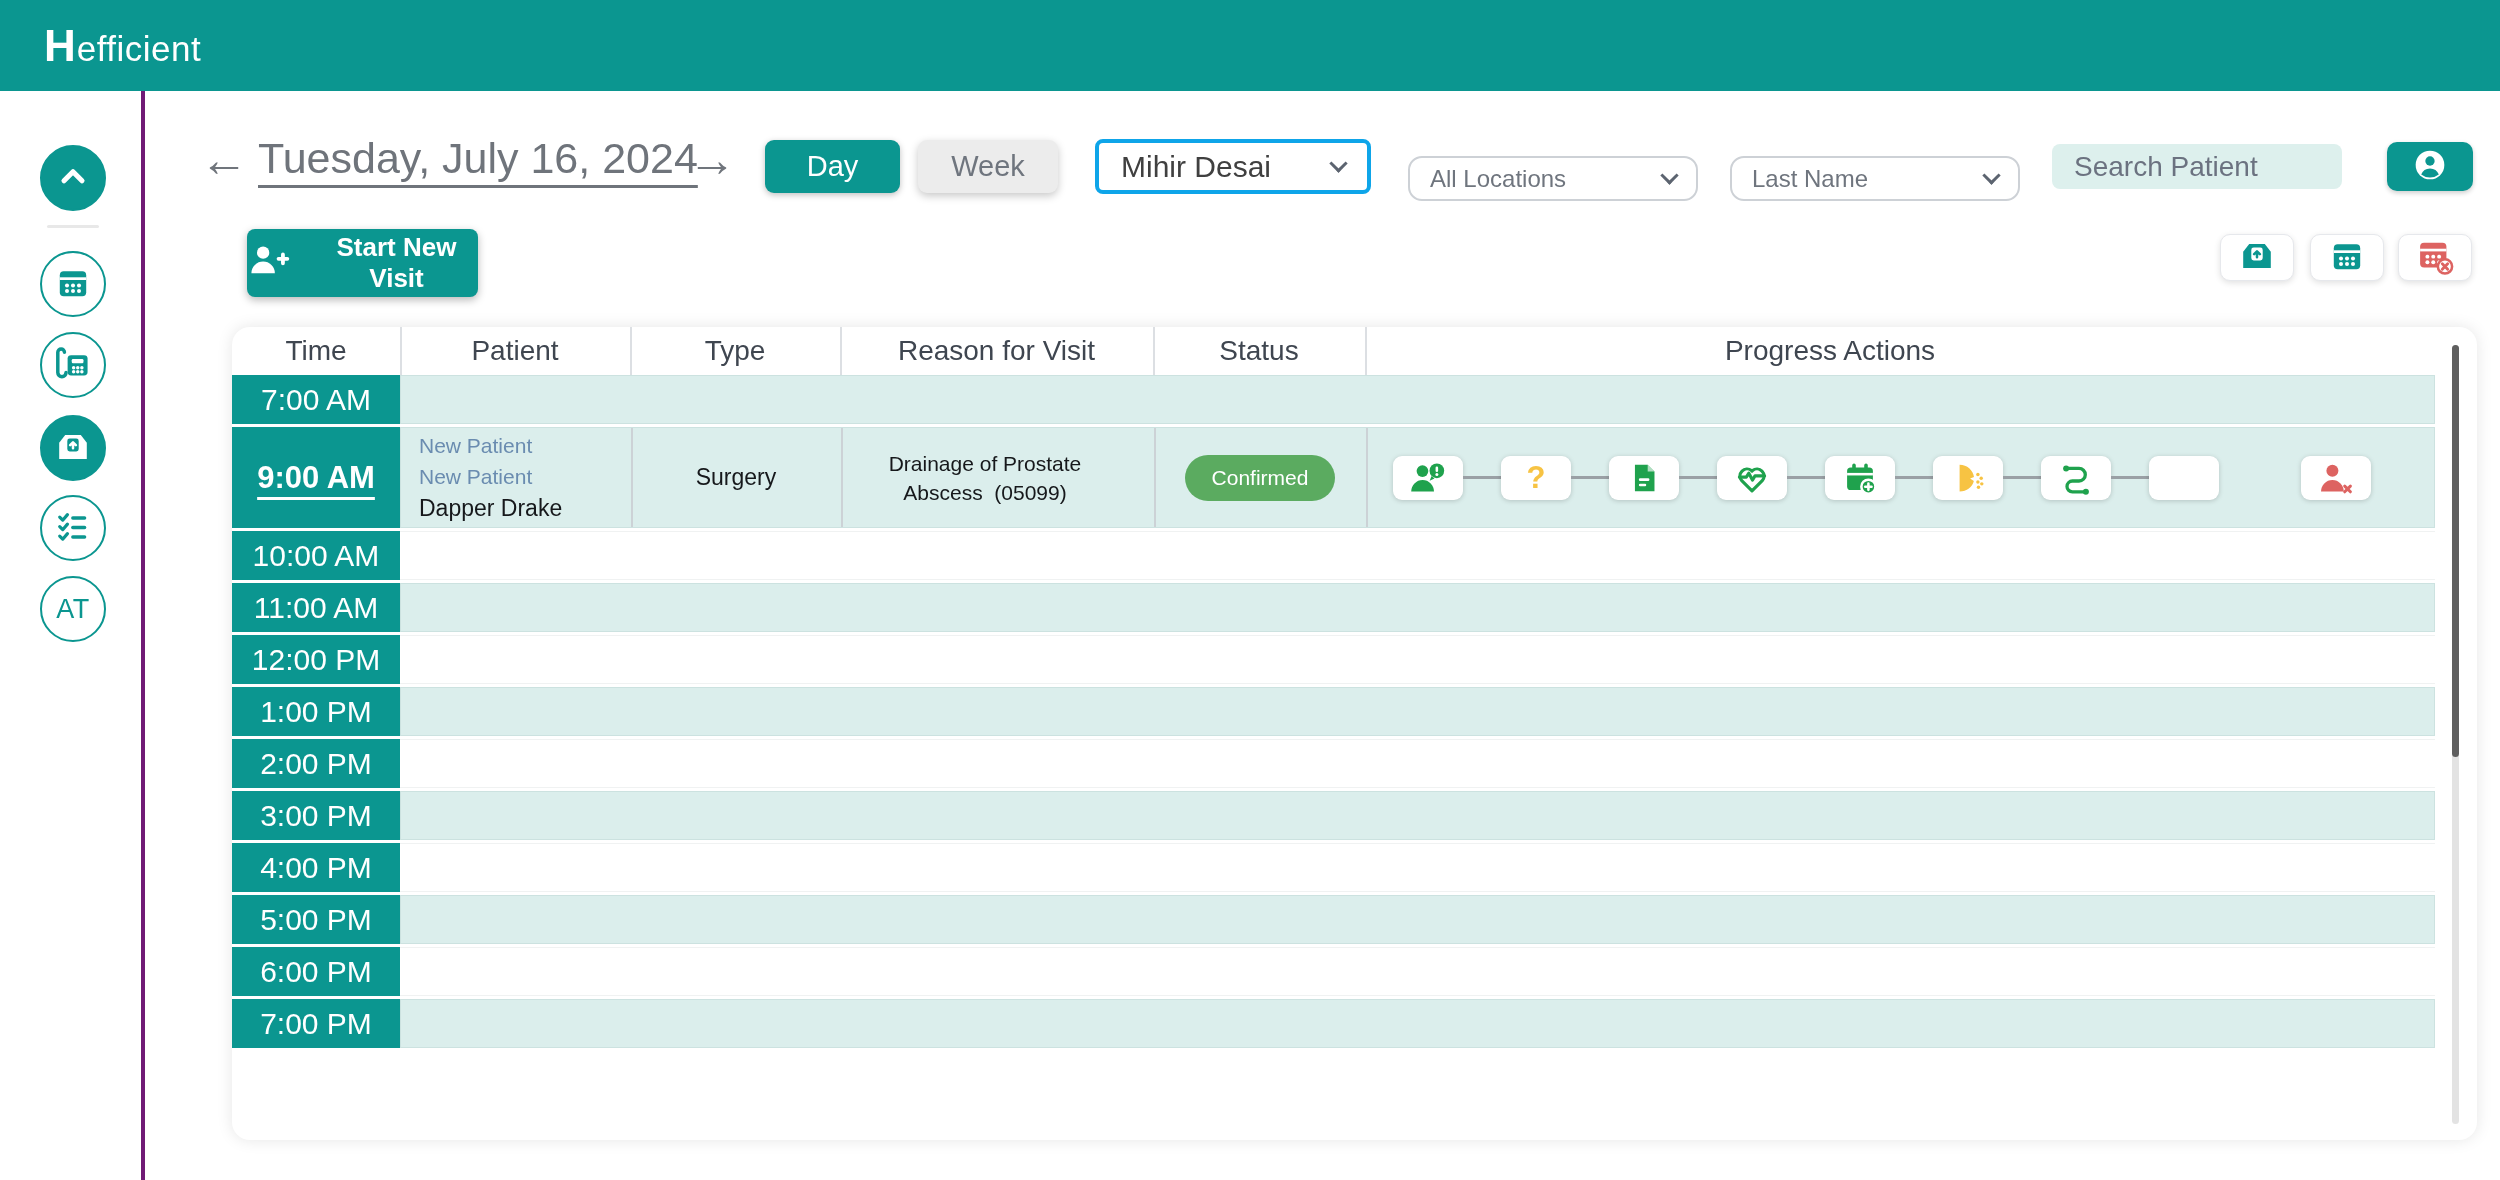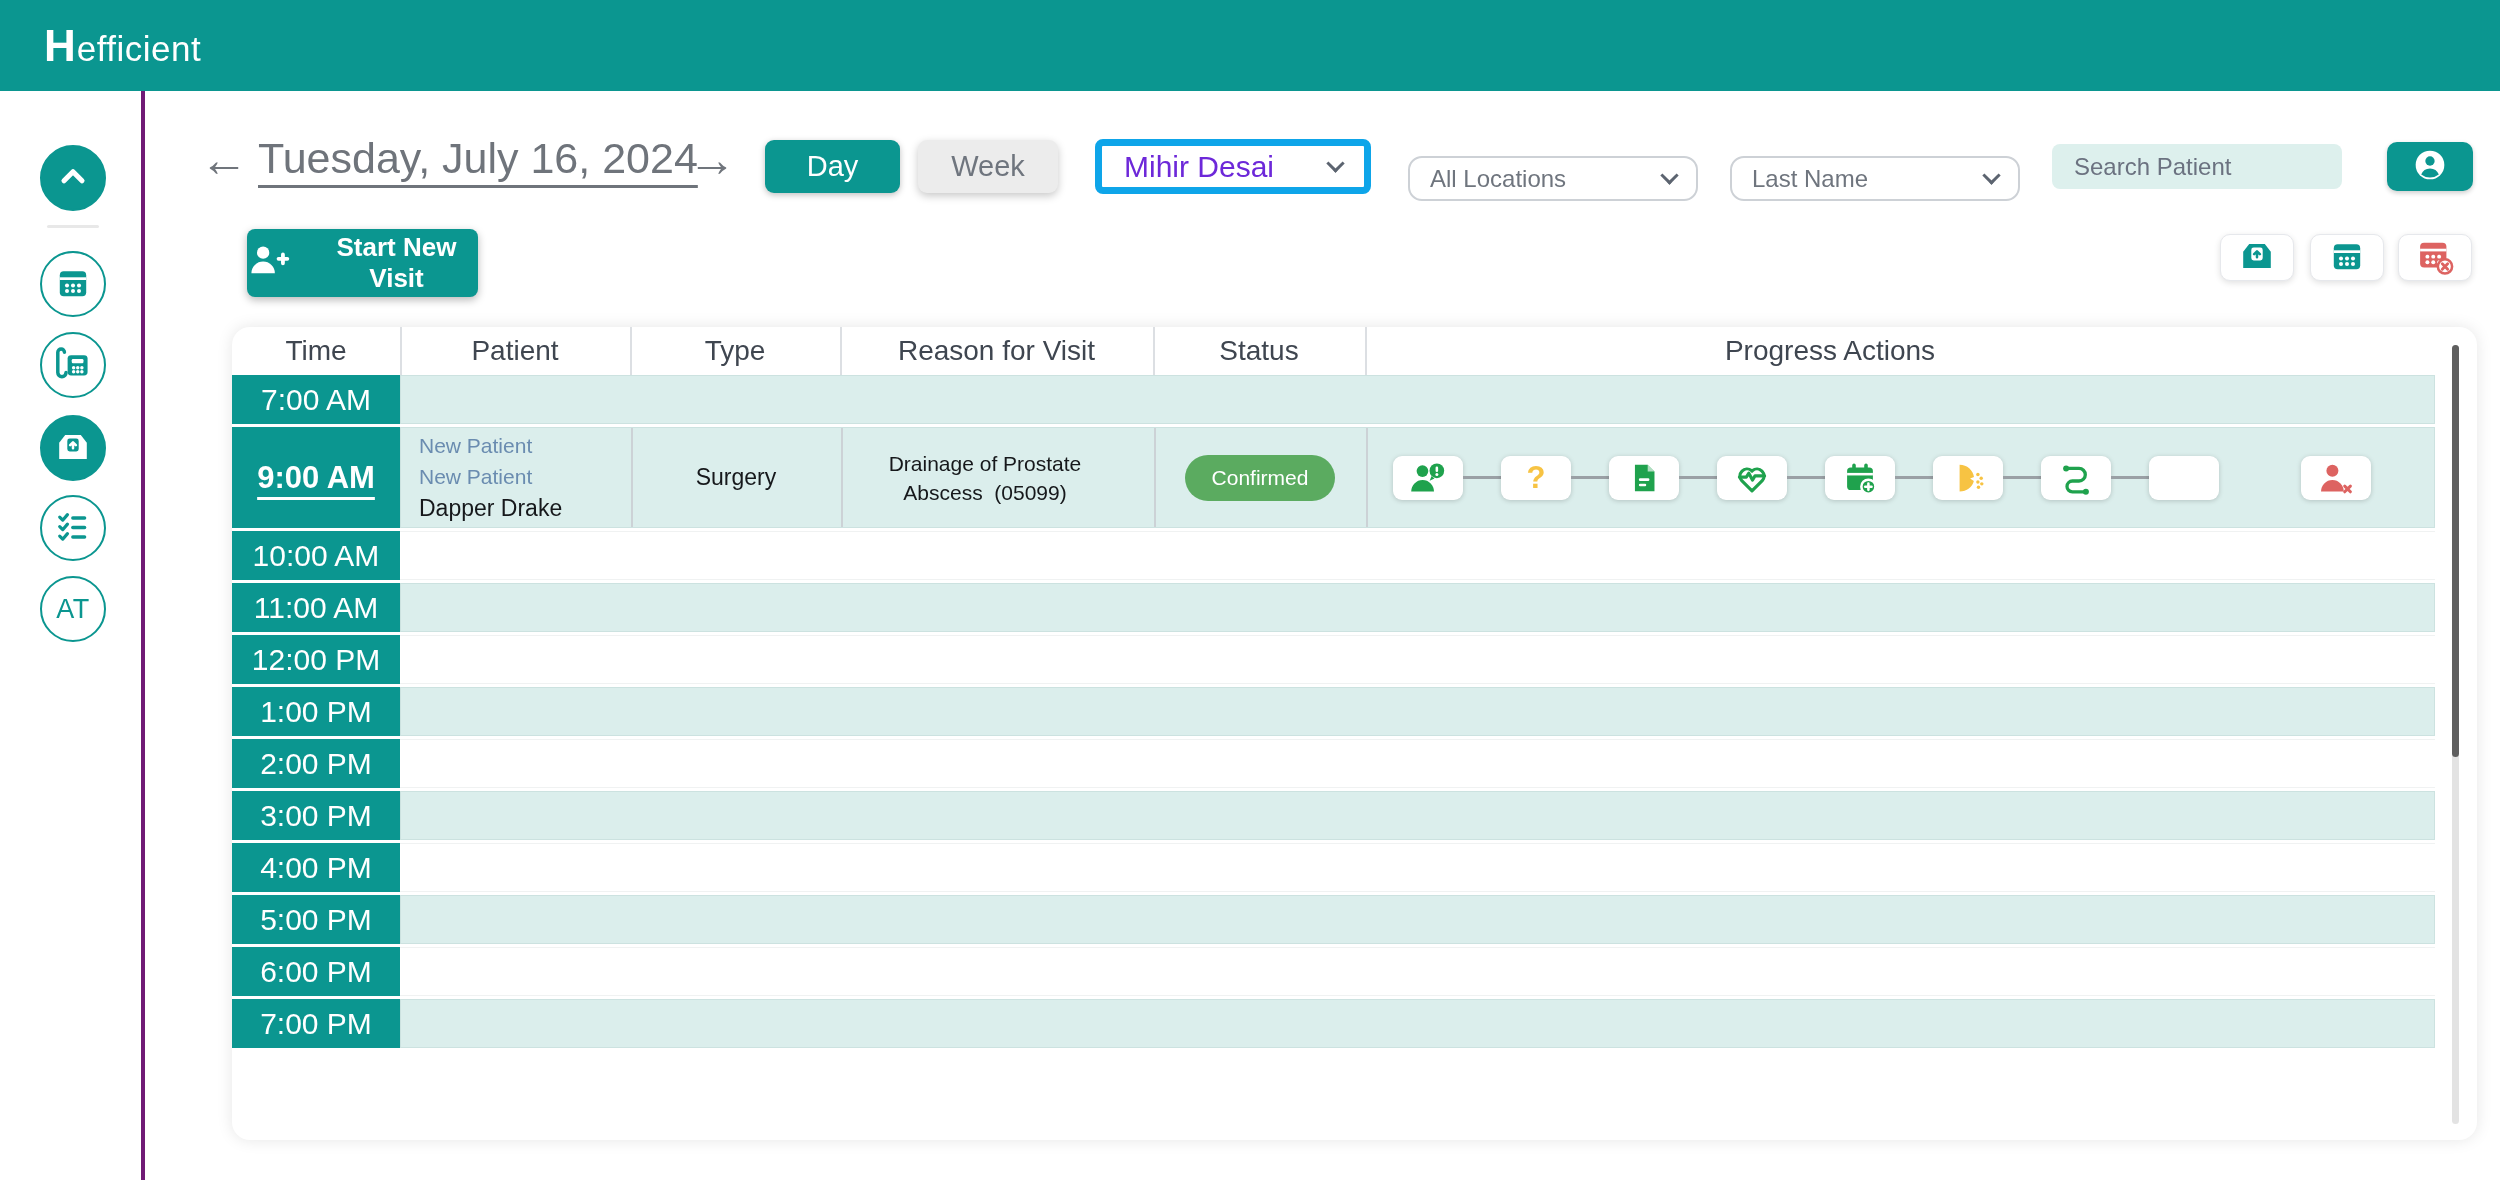--- a/index.html
+++ b/index.html
@@ -25,29 +25,29 @@
   
   .navarrow{position:absolute;font-size:48px;color:#70757c;line-height:1;cursor:pointer;background:none;border:none}
   .datelbl{position:absolute;left:258px;top:134px;font-size:43px;color:#6f747b;
     text-decoration:underline;text-underline-offset:12px;text-decoration-thickness:3px;cursor:pointer}
   .seg{position:absolute;height:53px;border:none;border-radius:9px;font-size:29px;
     display:flex;align-items:center;justify-content:center;cursor:pointer;
     font-family:"Liberation Sans",sans-serif}
   .seg.active{background:#0b9690;color:#fff;box-shadow:0 2px 6px rgba(0,0,0,.25)}
   .seg.idle{background:#ececec;color:#6f757e;box-shadow:0 3px 9px rgba(0,0,0,.22)}
   .provider{position:absolute;left:1095px;top:139px;width:276px;height:55px;background:#fff;
-    border:7px solid #0ea5e9;border-radius:8px;display:flex;align-items:center;
-    justify-content:space-between;padding:0 22px;font-size:30px;color:#6d28d9;cursor:pointer}
+    border:4px solid #0ea5e9;border-radius:8px;display:flex;align-items:center;
+    justify-content:space-between;padding:0 22px;font-size:30px;color:#404040;cursor:pointer}
   .filter{position:absolute;top:156px;width:290px;height:45px;background:#fff;
     border:2px solid #cdd1d6;border-radius:14px;display:flex;align-items:center;
     justify-content:space-between;padding:0 20px;font-size:24px;color:#6f757e;cursor:pointer}
   .chev{width:13px;height:13px;border-right:3px solid #5c6470;border-bottom:3px solid #5c6470;
     transform:rotate(45deg);margin-top:-7px;flex:0 0 auto}
   .searchbox{position:absolute;left:2052px;top:144px;width:290px;height:45px;background:#ddf0ed;
-    border:none;border-radius:8px;padding:0 22px;font-size:24px;color:#333;
+    border:none;border-radius:8px;padding:0 22px;font-size:28px;color:#333;
     font-family:"Liberation Sans",sans-serif}
   .searchbox::placeholder{color:#6b7280}
   .userbtn{position:absolute;left:2387px;top:142px;width:86px;height:49px;background:#0b9690;
     border:none;border-radius:10px;display:flex;align-items:center;justify-content:center;
     cursor:pointer;box-shadow:0 2px 5px rgba(0,0,0,.2)}
 
   
   .startbtn{position:absolute;left:247px;top:229px;width:231px;height:68px;background:#0b9690;
     border:none;border-radius:8px;color:#fff;font-size:26px;font-weight:700;display:flex;
     align-items:center;justify-content:center;gap:24px;cursor:pointer;

